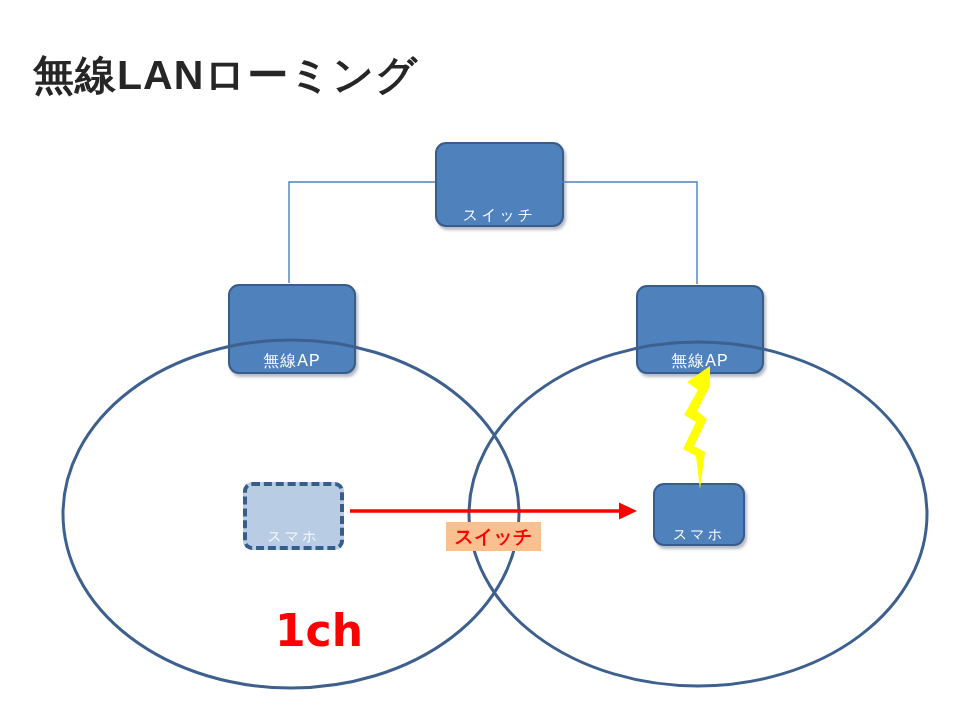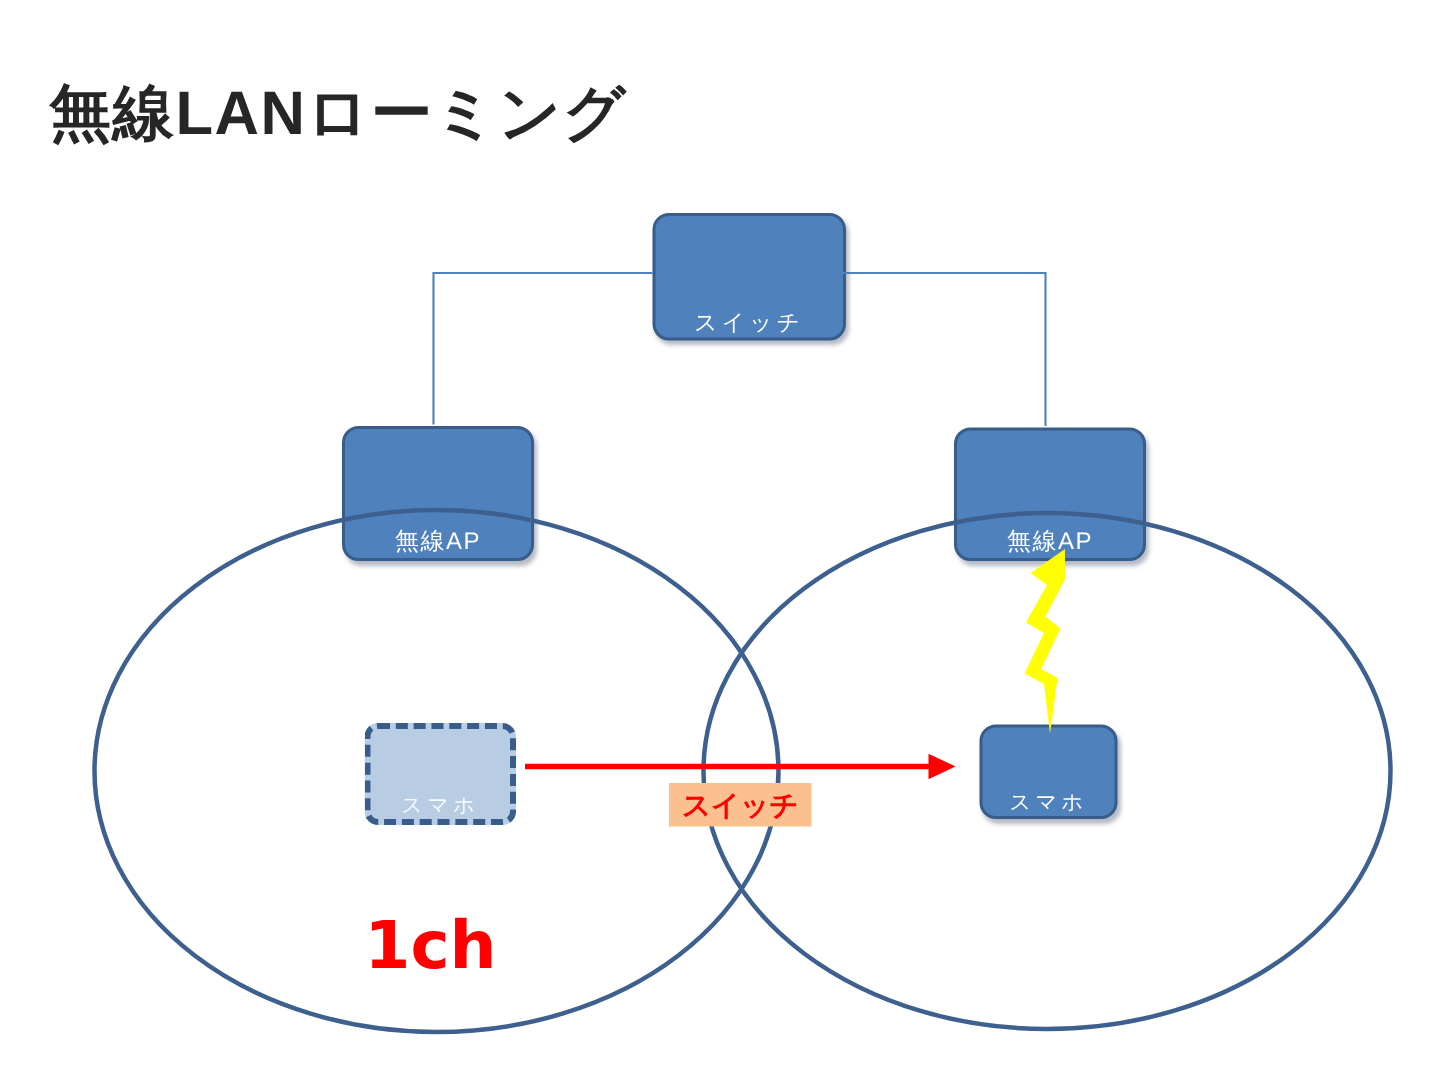--- a/index.html
+++ b/index.html
@@ -43,21 +43,21 @@
   .lightning{fill:var(--lightning);}
   
   #move-label{
     left:446px;top:522px;width:95px;height:29px;z-index:6;
     background:var(--label-bg);color:var(--label-text);
     font-size:19px;font-weight:bold;
     display:flex;align-items:center;justify-content:center;
   }
   .channel{
     z-index:6;color:var(--channel-text);
-    font-weight:bold;font-size:44px;text-align:left;
+    font-weight:bold;font-size:44px;text-align:right;
     font-family:"DejaVu Sans","Liberation Sans",sans-serif;
   }
   #channel-left{left:243px;top:605px;width:120px;}
   #channel-right{left:635px;top:592px;width:130px;}
 </style>
 </head>
 <body>
 
 <div id="slide">
 

